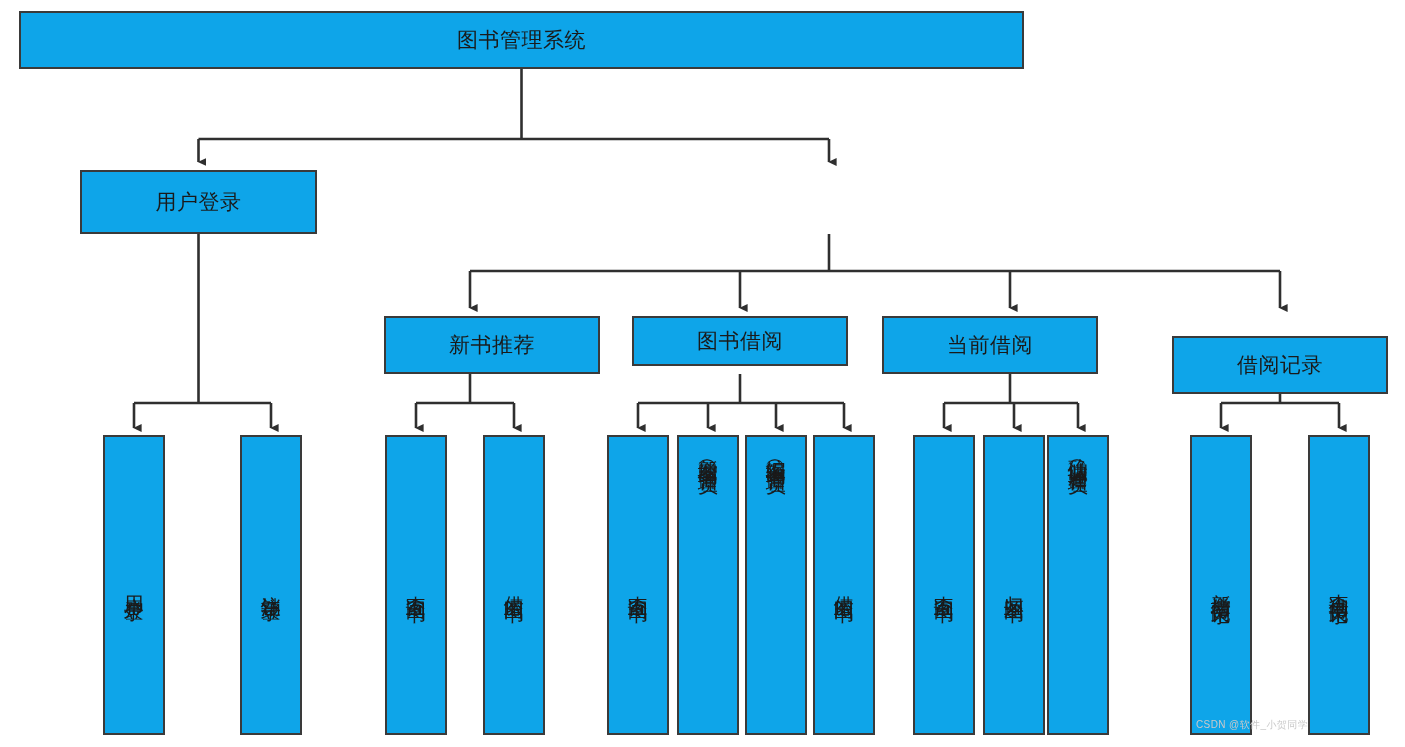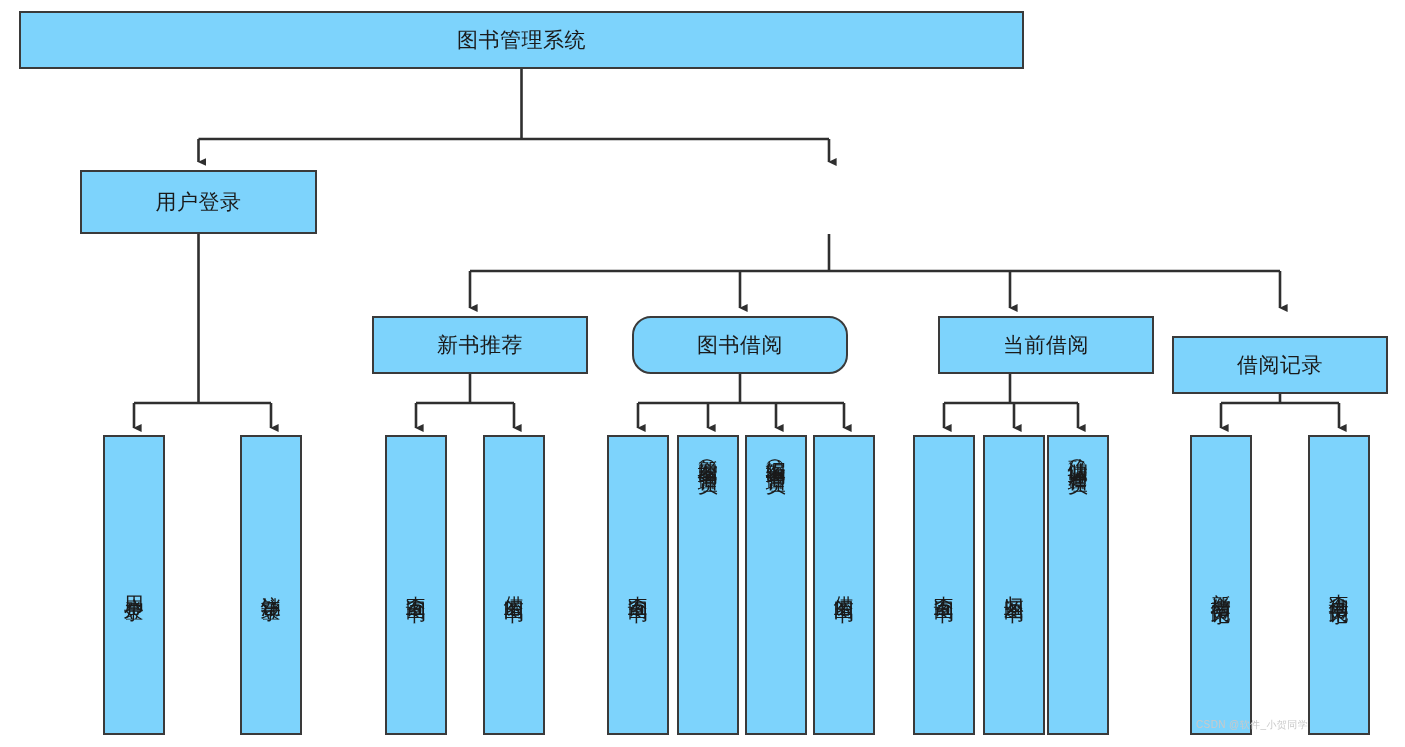--- a/index.html
+++ b/index.html
@@ -21,21 +21,21 @@
     position: absolute;
     left: 0;
     top: 0;
     width: 1405px;
     height: 747px;
     pointer-events: none;
   }
   .node {
     position: absolute;
     box-sizing: border-box;
-    background: #7dd3fc;
+    background: #0ea5e9;
     border: 2.6px solid #3a3a3a;
     display: flex;
     align-items: center;
     justify-content: center;
     color: #1a1a1a;
   }
   .node.horizontal {
     font-size: 21px;
     letter-spacing: 0.5px;
   }
@@ -123,27 +123,27 @@
   </svg>
 
   <div class="node horizontal" id="root-node" style="left: 19px; top: 11px; width: 1005px; height: 58px;">
     <span>图书管理系统</span>
   </div>
 
   <div class="node horizontal" id="l2-0" style="left: 80px; top: 170px; width: 237px; height: 64px;">
     <span>用户登录</span>
   </div>
 
-  <div class="node horizontal" id="l3-0" style="left: 372px; top: 316px; width: 216px; height: 58px;">
+  <div class="node horizontal" id="l3-0" style="left: 384px; top: 316px; width: 216px; height: 58px;">
     <span>新书推荐</span>
   </div>
-  <div class="node horizontal" id="l3-1" style="left: 632px; top: 316px; width: 216px; height: 58px; border-radius: 19px;">
+  <div class="node horizontal" id="l3-1" style="left: 632px; top: 316px; width: 216px; height: 50px;">
     <span>图书借阅</span>
   </div>
-  <div class="node horizontal" id="l3-2" style="left: 938px; top: 316px; width: 216px; height: 58px; text-align: right;">
+  <div class="node horizontal" id="l3-2" style="left: 882px; top: 316px; width: 216px; height: 58px; text-align: right;">
     <span>当前借阅</span>
   </div>
   <div class="node horizontal" id="l3-3" style="left: 1172px; top: 336px; width: 216px; height: 58px;">
     <span>借阅记录</span>
   </div>
 
   <div class="node vertical centered" id="leaf-0" style="left: 103px; top: 435px; width: 62px; height: 300px;">
     <span class="vlabel">用户登录</span>
   </div>
   <div class="node vertical centered" id="leaf-1" style="left: 240px; top: 435px; width: 62px; height: 300px;">

